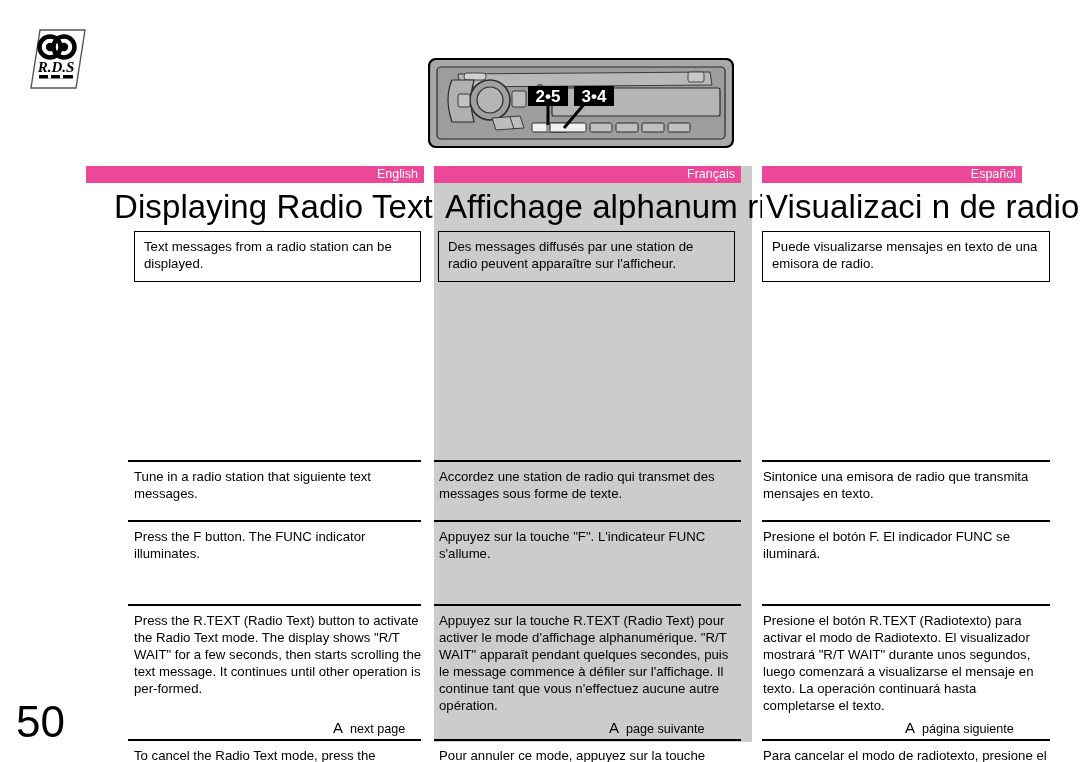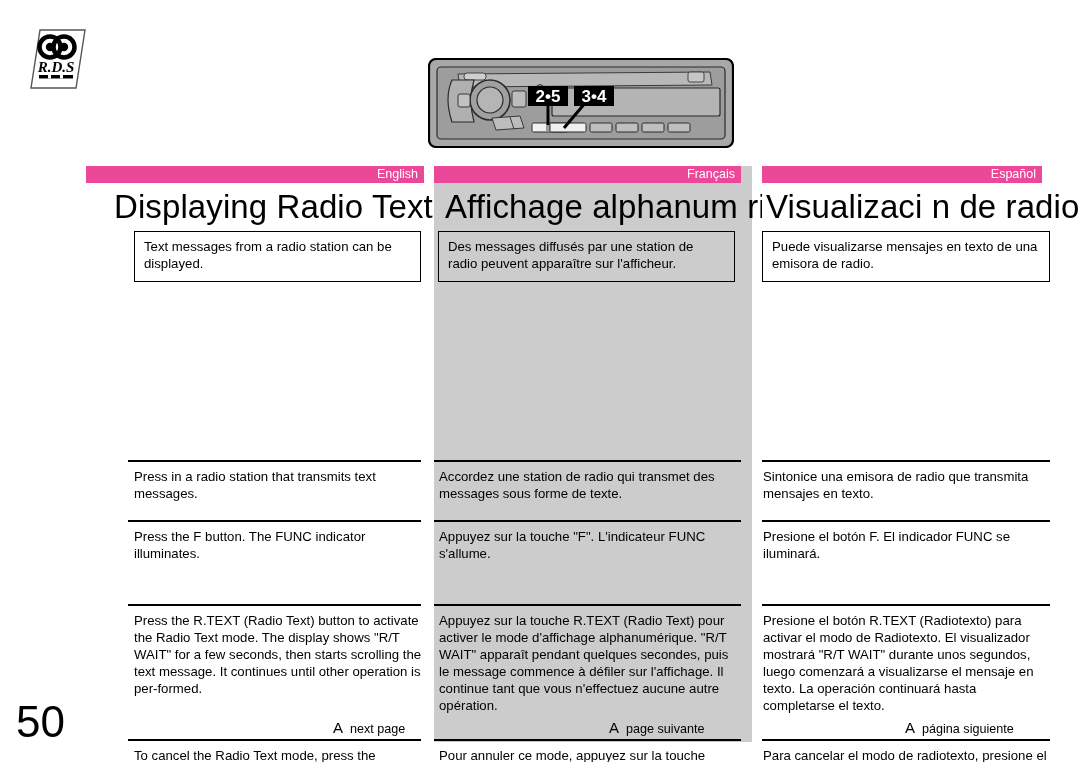--- a/index.html
+++ b/index.html
@@ -53,21 +53,21 @@
     background: #ec4899;
     box-sizing: border-box;
     text-align: right;
     padding: 0 6px;
     line-height: 17px;
     font-size: 12.5px;
     color: #ffffff;
   }
   #col-en .lang-bar { width: 338px; }
   #col-fr .lang-bar { width: 307px; }
-  #col-es .lang-bar { width: 280px; }
+  #col-es .lang-bar { width: 260px; }
 
   
   .col-title {
     position: absolute;
     left: 0;
     top: 22px;
     font-size: 33px;
     font-weight: 400;
     letter-spacing: 0.1px;
     white-space: nowrap;
@@ -226,21 +226,21 @@
   <div class="step-badge" style="top:560px">4</div>
   <div class="badge-stub" style="top:573px"></div>
 </div>
 
 <div class="col" id="col-en">
   <div class="lang-bar">English</div>
   <div class="col-title">Displaying Radio Text</div>
   <div class="intro-box">Text messages from a radio station can be displayed.</div>
 
   <div class="step-rule" style="top:294px"></div>
-  <div class="step-text" style="top:302px">Press in a radio station that transmits text messages.</div>
+  <div class="step-text" style="top:302px">Tune in a radio station that siguiente text messages.</div>
 
   <div class="step-rule" style="top:354px"></div>
   <div class="step-text" style="top:362px">Press the F button. The FUNC indicator illuminates.</div>
 
   <div class="step-rule" style="top:438px"></div>
   <div class="step-text" style="top:446px">Press the R.TEXT (Radio Text) button to activate the Radio Text mode. The display shows "R/T WAIT" for a few seconds, then starts scrolling the text message. It continues until other operation is per-formed.</div>
 
   <div class="step-rule" style="top:573px"></div>
   <div class="step-text" style="top:581px">To cancel the Radio Text mode, press the R.TEXT button.</div>
 </div>

